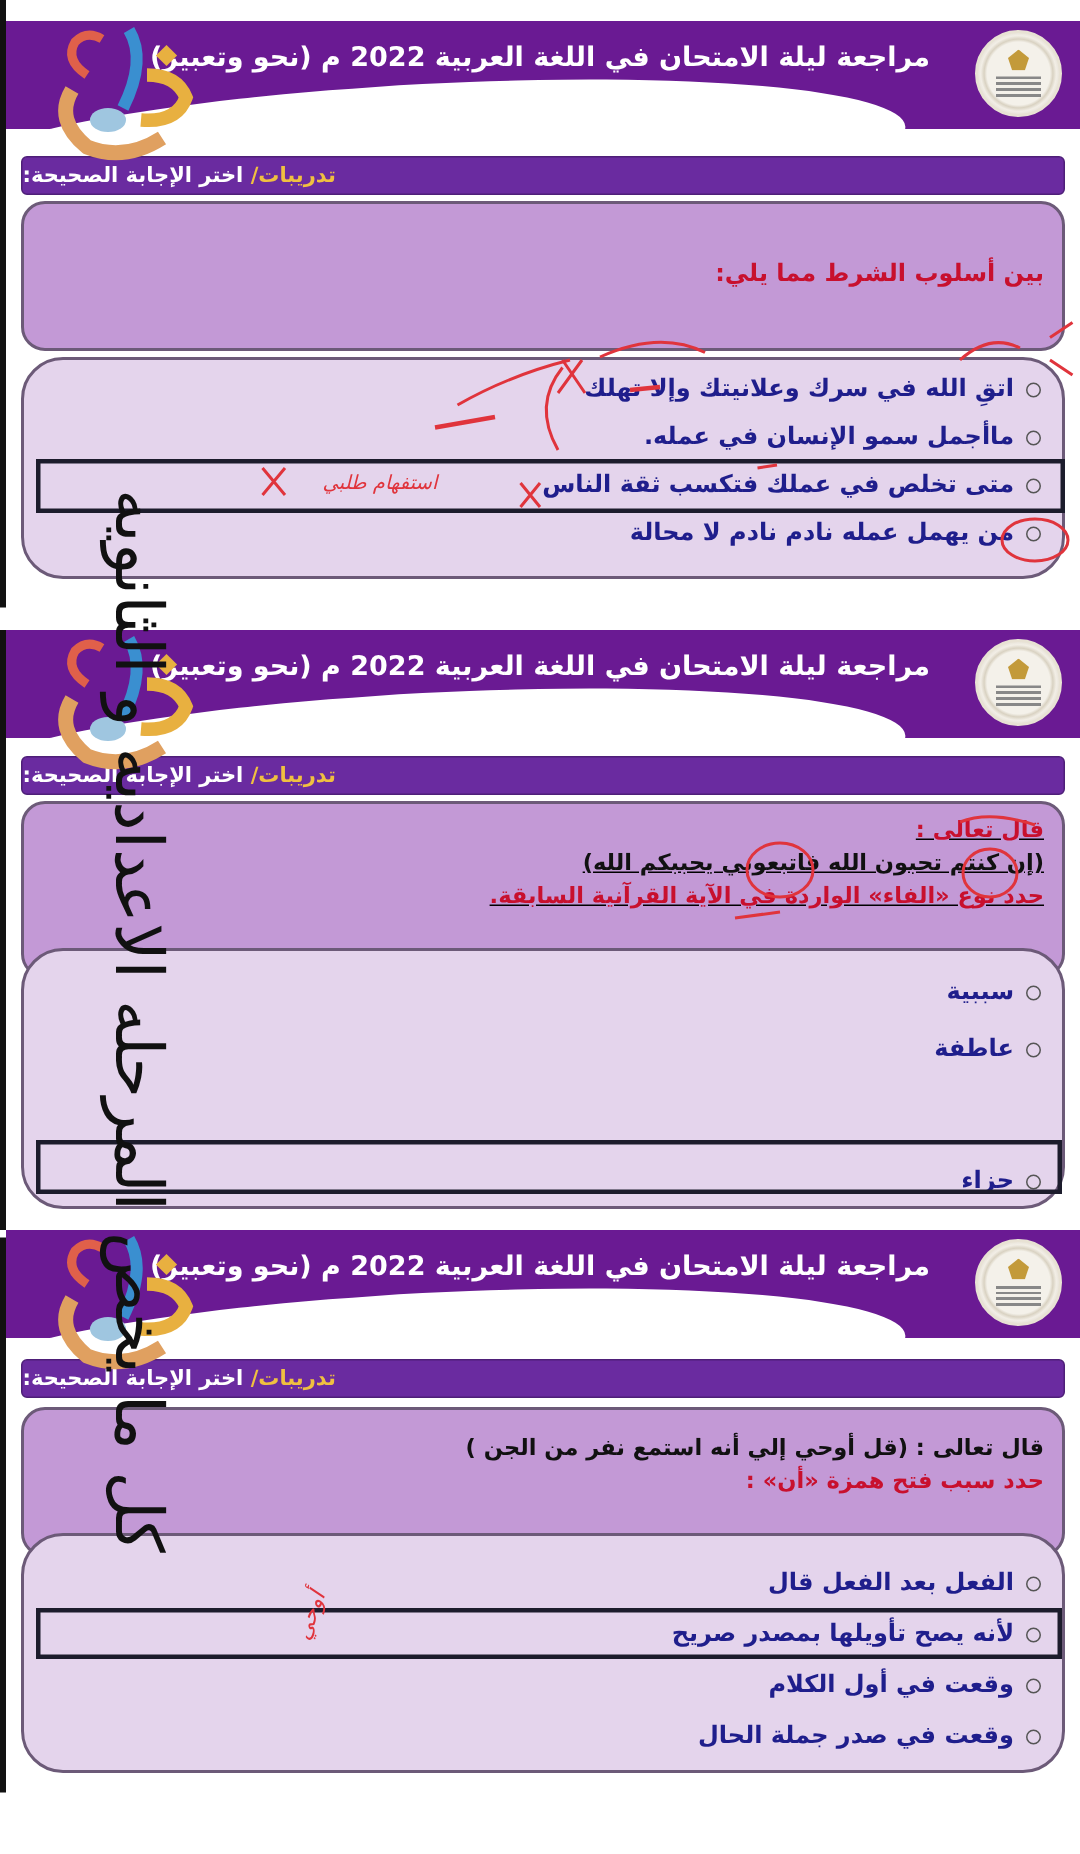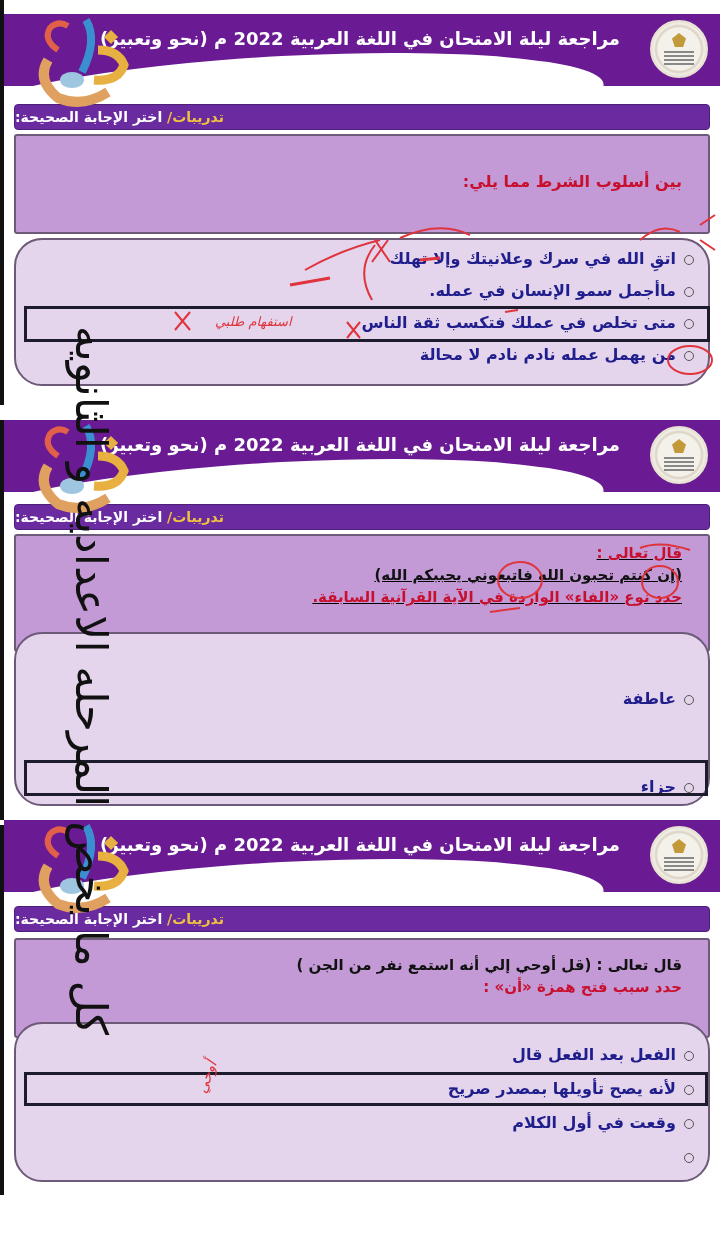--- a/index.html
+++ b/index.html
@@ -42,22 +42,22 @@
     position: absolute; left: 14px; right: 10px; height: 26px;
     background: #6a2ba0; border-radius: 4px; border: 1px solid #4e1f78;
     text-align: left; direction: rtl; font-weight: bold; font-size: 14px; line-height: 24px;
   }
   .section-bar .lbl { color: #f0c040; }
   .section-bar .txt { color: #ffffff; }
 
   
   .q-box {
     position: absolute; left: 14px; right: 10px;
-    background: #c399d6; border: 2px solid #6c5a78; border-radius: 3px;
-    direction: rtl; padding: 10px 26px;
+    background: #c399d6; border: 2px solid #6c5a78; border-radius: 16px;
+    direction: rtl; padding: 10px 12px;
   }
   .q-red { color: #c8102e; font-weight: bold; font-size: 16px; }
   .q-black { color: #111; font-weight: bold; font-size: 15px; }
 
   
   .opt-box {
     position: absolute; left: 14px; right: 10px;
     background: #e4d4ec; border: 2px solid #6c5a78; border-radius: 28px;
     direction: rtl;
   }
@@ -143,20 +143,21 @@
   <div class="section-bar" style="top:84px;">
     <span class="lbl">تدريبات/</span>
     <span class="txt">اختر الإجابة الصحيحة:</span>
   </div>
   <div class="q-box" style="top:114px;height:118px;padding-top:6px;text-decoration:underline;">
     <div class="q-red" style="font-size:15px;line-height:22px;">قال تعالى :</div>
     <div class="q-black" style="line-height:22px;">(إن كنتم تحبون الله فاتبعوني يحببكم الله)</div>
     <div class="q-red" style="font-size:15px;line-height:22px;">حدد نوع «الفاء» الواردة في الآية القرآنية السابقة.</div>
   </div>
   <div class="opt-box" style="top:212px;height:174px;">
+    <div class="opt" style="top:12px;"><span class="bullet"></span><span>سببية</span></div>
     <div class="opt" style="top:50px;"><span class="bullet"></span><span>عاطفة</span></div>
     <div class="opt" style="top:138px;"><span class="bullet"></span><span>جزاء</span></div>
   </div>
   <div class="highlight-box" style="left:24px;right:12px;top:340px;height:36px;"></div>
 </div>
 
 <div class="slide" style="top:820px;height:400px;">
   <div class="header">
     <div class="header-title">مراجعة ليلة الامتحان في اللغة العربية 2022 م (نحو وتعبير)</div>
     <div class="emblem">
@@ -177,21 +178,21 @@
     <span class="txt">اختر الإجابة الصحيحة:</span>
   </div>
   <div class="q-box" style="top:118px;height:100px;padding-top:14px;">
     <div class="q-black" style="line-height:22px;">قال تعالى : (قل أوحي إلي أنه استمع نفر من الجن )</div>
     <div class="q-red" style="font-size:15px;line-height:22px;">حدد سبب فتح همزة «أن» :</div>
   </div>
   <div class="opt-box" style="top:202px;height:160px;">
     <div class="opt" style="top:16px;"><span class="bullet"></span><span>الفعل بعد الفعل قال</span></div>
     <div class="opt" style="top:50px;"><span class="bullet"></span><span>لأنه يصح تأويلها بمصدر صريح</span></div>
     <div class="opt" style="top:84px;"><span class="bullet"></span><span>وقعت في أول الكلام</span></div>
-    <div class="opt" style="top:118px;"><span class="bullet"></span></div>
+    <div class="opt" style="top:118px;"><span class="bullet"></span><span>وقعت في صدر جملة الحال</span></div>
   </div>
   <div class="highlight-box" style="left:24px;right:12px;top:252px;height:34px;"></div>
   <div class="annot" style="left:190px;top:248px;transform:rotate(-70deg);font-size:15px;">أوحي</div>
 </div>
 
 <svg class="svg-annot" viewBox="0 0 720 1236">
   <g stroke="#e0343c" stroke-width="2" fill="none">
 
     <path d="M305 270 Q340 250 380 240"></path>
     <path d="M375 240 L390 262 M388 240 L372 262"></path>

